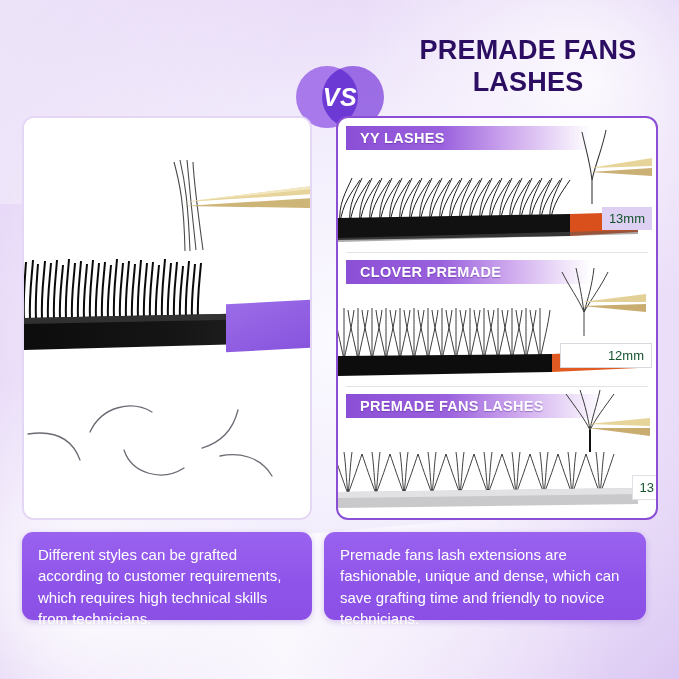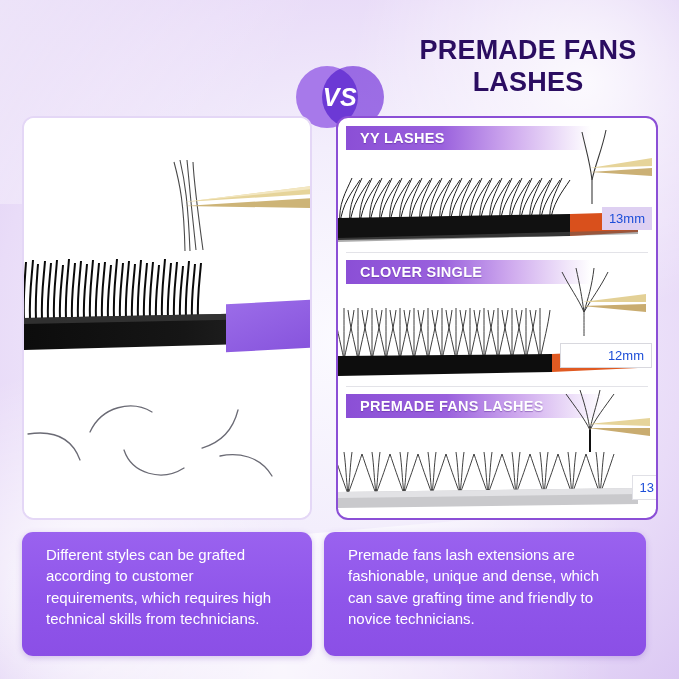--- a/index.html
+++ b/index.html
@@ -70,32 +70,32 @@
     display:flex; align-items:center;
   }
   .tag span {
     color:#fff; font-size:14.5px; font-weight:700; letter-spacing:.3px; padding-left:14px;
     text-shadow:0 1px 1px rgba(80,30,140,.45);
   }
 
   .art { position:absolute; left:0; right:0; bottom:4px; height:96px; }
 
   .mm {
-    position:absolute; font-size:13px; color:#1d4ed8;
+    position:absolute; font-size:13px; color:#14532d;
     padding:4px 7px; white-space:nowrap;
   }
   .mm-a { right:4px;  bottom:22px; background:#ded0f2; }
   .mm-b { right:4px;  bottom:18px; background:#fff; border:1px solid #d8d8de;padding-left:47px; }
   .mm-c { right:-6px; bottom:18px; background:#fff; border:1px solid #e0e0e6; }
 
   
   .caption {
-    position:absolute; top:532px; height:124px; border-radius:11px;
+    position:absolute; top:532px; height:88px; border-radius:11px;
     background:linear-gradient(180deg,#9a62ef 0%, #8f55ea 55%, #8b4fe6 100%);
-    color:#fff; font-size:15px; line-height:1.42; padding:12px 24px;
+    color:#fff; font-size:15px; line-height:1.42; padding:12px 16px;
     box-shadow:0 2px 6px rgba(120,70,190,.28);
   }
   .cap-left  { left:22px;  width:290px; }
   .cap-right { left:324px; width:322px; }
 </style>
 </head>
 <body>
 
 <div class="sheen2"></div>
 <div class="sheen"></div>
@@ -267,21 +267,21 @@
         <path d="M34 40 L96 30 L96 38 Z" fill="#e6d49a"></path>
         <path d="M34 44 L96 40 L96 48 Z" fill="#cbb075"></path>
       </svg>
     </div>
     <div class="mm mm-a">13mm</div>
   </div>
 
   <div class="row row2">
     <div class="row-div" style="top:0"></div>
     <div class="tag">
-      <span>CLOVER SINGLE</span>
+      <span>CLOVER PREMADE</span>
     </div>
     <div class="art">
       <svg width="318" height="96" viewBox="0 0 318 96" preserveAspectRatio="none">
         <g stroke="#141414" stroke-width=".9" fill="none" opacity=".92">
           <path d="M6 74 C2 54 -2 40 -4 24"></path>
             <path d="M6 74 C6 52 6 38 6 22"></path>
             <path d="M6 74 C10 54 14 40 16 24"></path>
           <path d="M20 74 C16 54 12 40 10 24"></path>
             <path d="M20 74 C20 52 20 38 20 22"></path>
             <path d="M20 74 C24 54 28 40 30 24"></path>

